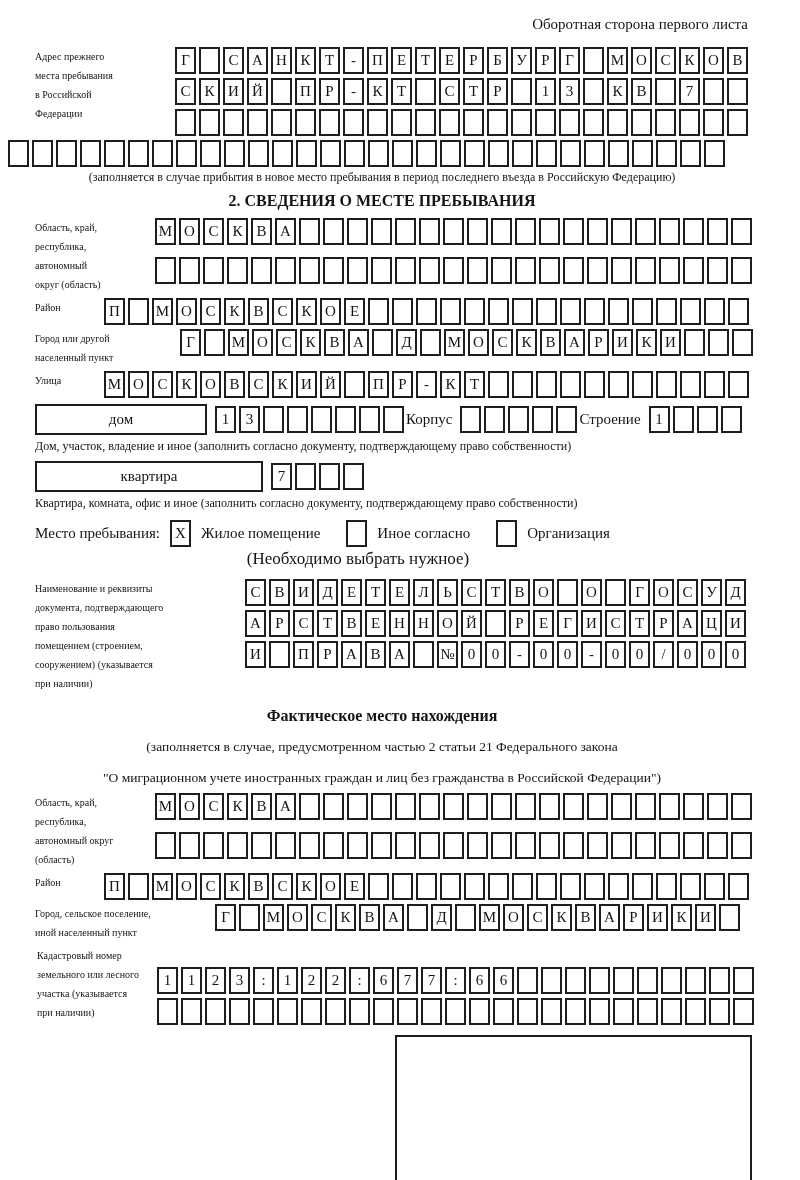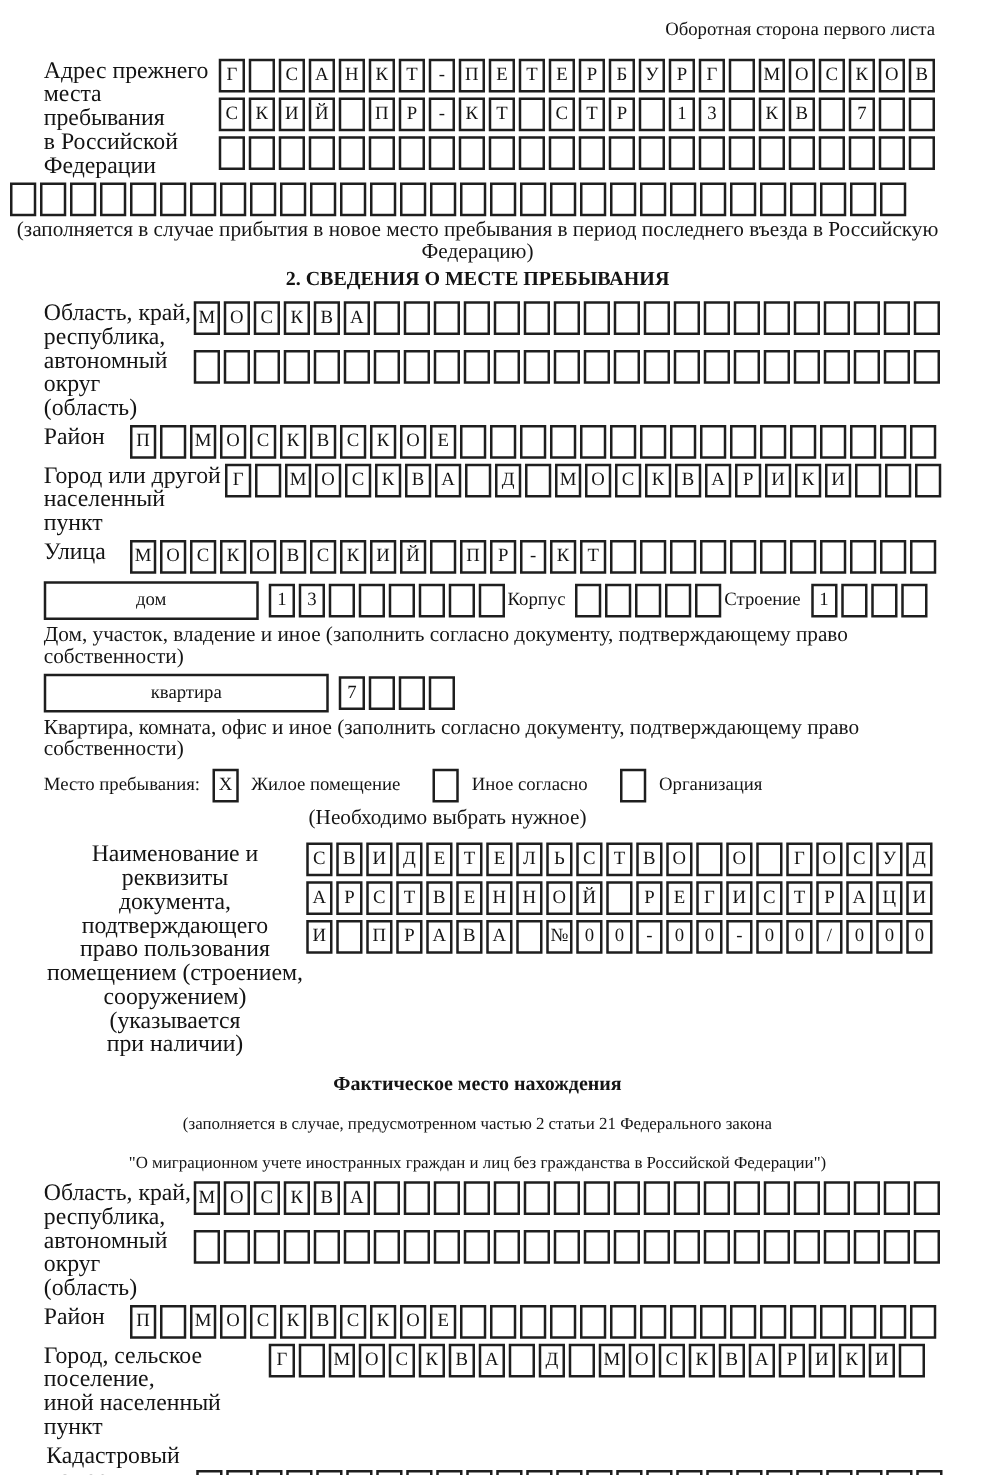--- a/index.html
+++ b/index.html
@@ -4,31 +4,31 @@
 <style>
   html,body{margin:0;padding:0;}
   body{
     width:800px;height:1180px;background:#ffffff;color:#141414;
     font-family:"Liberation Serif","DejaVu Serif",serif;
     overflow:hidden;
   }
   .page{width:748px;margin:0 auto 0 8px;padding-top:16px;}
   .header-note{text-align:right;font-size:15px;padding-right:8px;margin-bottom:14px;}
   .field{display:flex;align-items:flex-start;margin-bottom:2px;}
-  .label{font-size:19px;line-height:19px;white-space:pre-line;flex:0 0 auto;}
+  .label{font-size:10px;line-height:19px;white-space:pre-line;flex:0 0 auto;}
   .rows{display:flex;flex-direction:column;gap:4px;}
   .cellrow{display:flex;gap:3px;}
   .cell{
     flex:0 0 21px;width:21px;height:27px;box-sizing:border-box;
     border:2px solid #1e1e1e;background:#fff;
     display:flex;align-items:center;justify-content:center;
     font-size:15px;line-height:1;
   }
   .fullrow{margin:4px 0 2px 0;}
-  .caption{font-size:17px;line-height:17px;margin:1px 0 6px 0;}
+  .caption{font-size:12px;line-height:17px;margin:1px 0 6px 0;}
   .caption.center{text-align:center;}
   .caption.indent{margin-left:27px;}
   .sec-title{text-align:center;font-weight:bold;font-size:16px;margin:6px 0 8px 0;}
   .sub{text-align:center;font-size:13.5px;line-height:19px;margin:12px;}
   .houserow{display:flex;align-items:center;margin:6px 0 3px 27px;}
   .widebox{
     box-sizing:border-box;border:2px solid #1e1e1e;height:31px;
     display:flex;align-items:center;justify-content:center;font-size:15px;background:#fff;
   }
   .inline-lb{font-size:15px;padding:0 8px 0 2px;}
@@ -380,21 +380,21 @@
     <span class="cell" style="margin-left:10px;">X</span>
     <span class="stay-opt-label">Жилое помещение</span>
     <span class="cell"></span>
     <span class="stay-opt-label">Иное согласно</span>
     <span class="cell"></span>
     <span class="stay-opt-label">Организация</span>
   </div>
   <div class="note-center">(Необходимо выбрать нужное)</div>
 
   <div class="field mt10">
-    <div class="label" style="width:237px;padding-left:27px;box-sizing:border-box;text-align:center;">Наименование и реквизиты
+    <div class="label" style="width:237px;padding-left:27px;box-sizing:border-box;">Наименование и реквизиты
 документа, подтверждающего
 право пользования
 помещением (строением,
 сооружением) (указывается
 при наличии)</div>
     <div class="rows">
       <div class="cellrow">
           <span class="cell">С</span>
           <span class="cell">В</span>
           <span class="cell">И</span>

